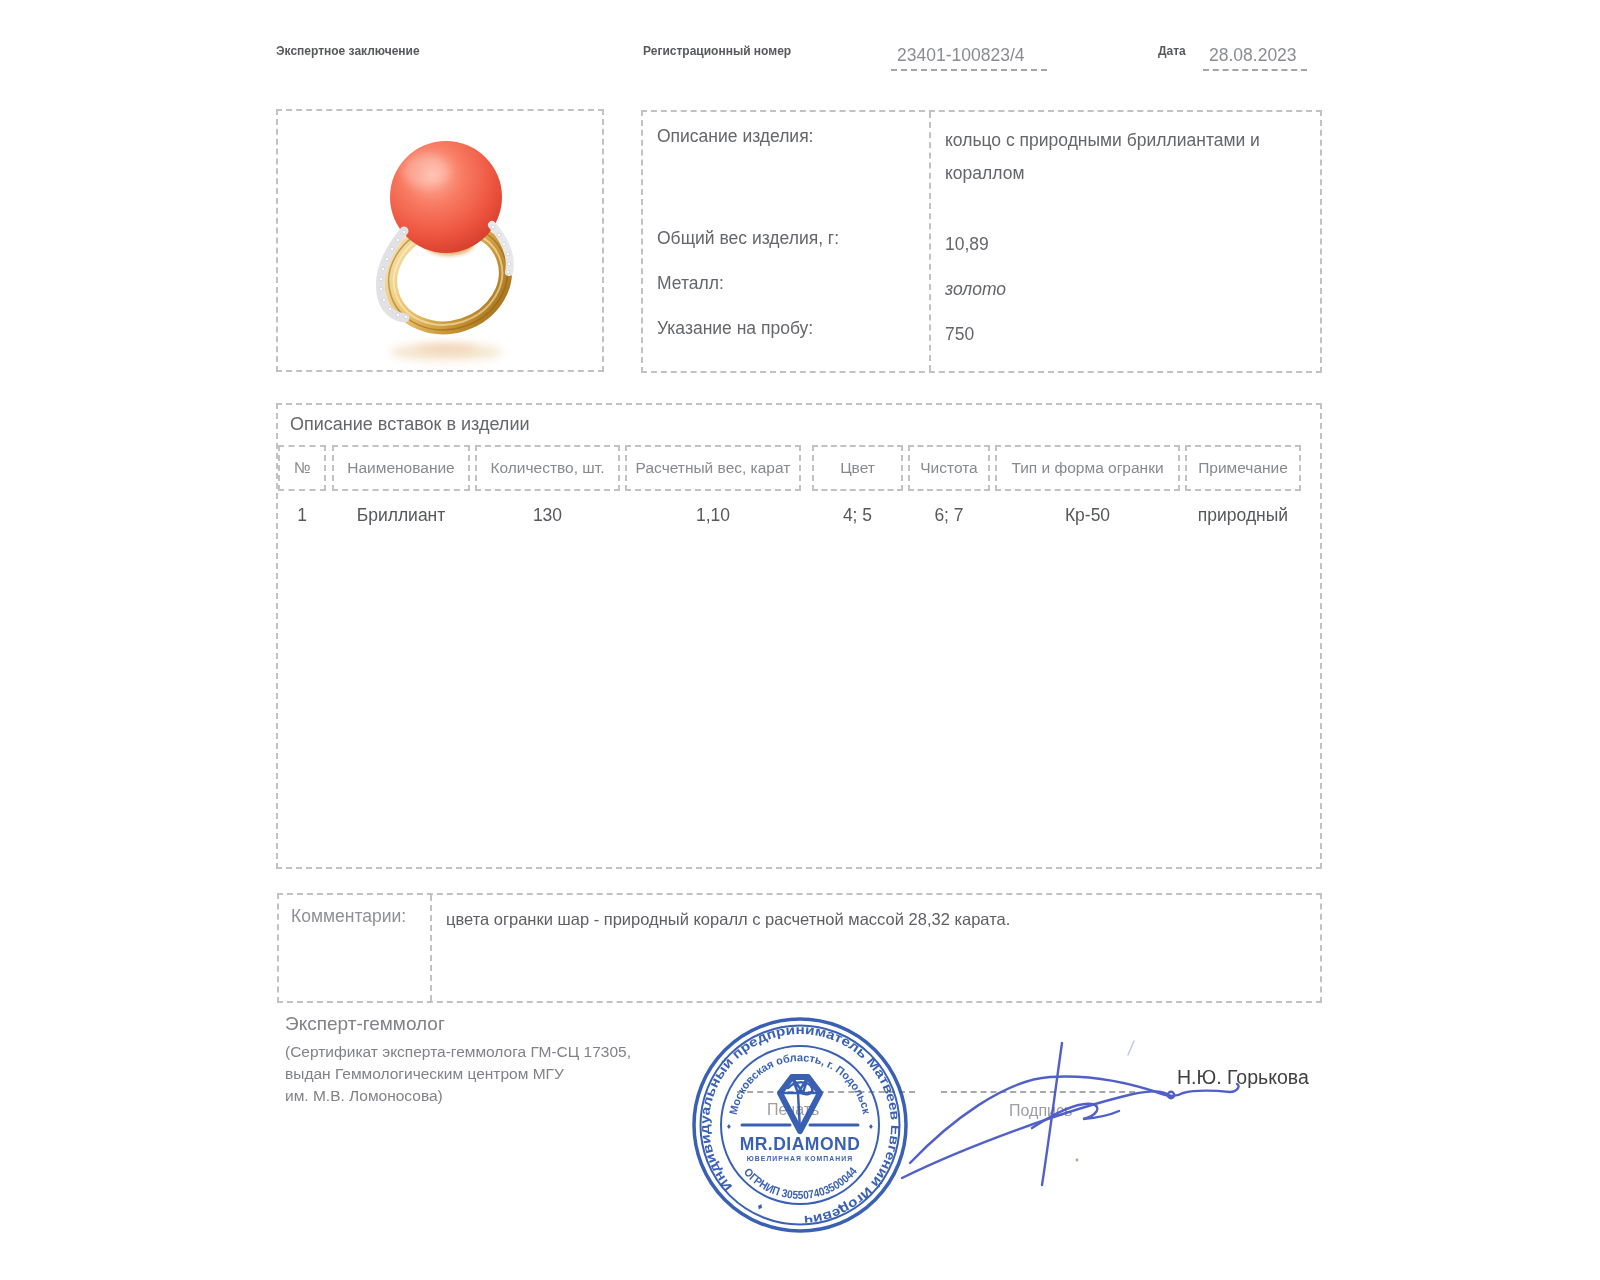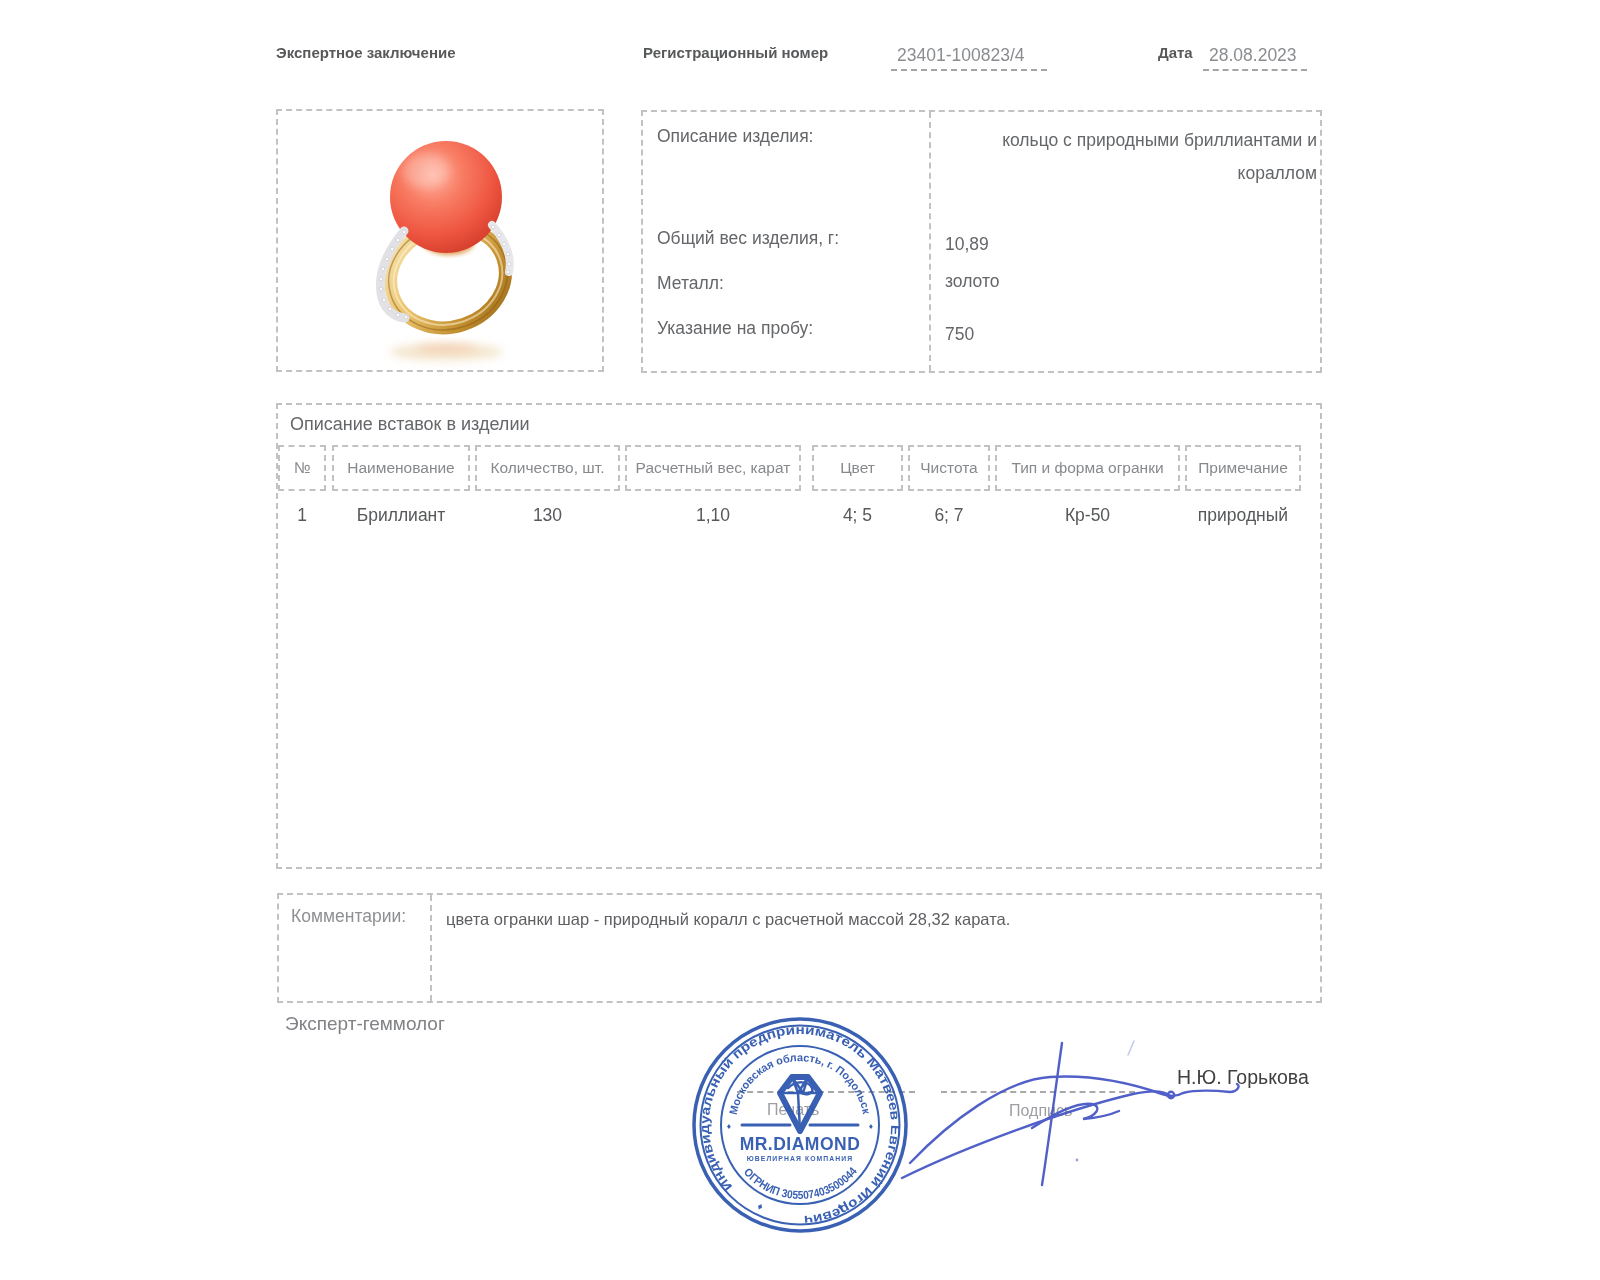--- a/index.html
+++ b/index.html
@@ -1,25 +1,25 @@
 <!DOCTYPE html>
 <html><head>
 <meta charset="utf-8">
 <style>
   html,body{margin:0;padding:0;background:#ffffff;}
   .page{position:relative;width:1600px;height:1280px;background:#ffffff;overflow:hidden;
         font-family:"Liberation Sans","DejaVu Sans",sans-serif;color:#5f6163;}
   .abs{position:absolute;}
-  .hdr-label{font-size:15px;font-weight:bold;color:#58595b;white-space:nowrap;}
+  .hdr-label{font-size:12px;font-weight:bold;color:#58595b;white-space:nowrap;}
   .hdr-value{font-size:17.5px;color:#8a8c8f;white-space:nowrap;}
   .dash-underline{border-bottom:2px dashed #a3a5a8;height:1px;}
   .dashed-box{border:2px dashed #c2c2c2;}
   .v-divider{border-left:2px dashed #c2c2c2;width:0;}
   .desc-label{font-size:17.5px;color:#646669;white-space:nowrap;}
-  .desc-value{font-size:17.5px;color:#646669;line-height:33px;text-align:right;}
+  .desc-value{font-size:17.5px;color:#646669;line-height:33px;}
   .tbl-title{font-size:18px;color:#646669;}
   .th-cell{border:2px dashed #c2c2c2;display:flex;align-items:center;justify-content:center;
            font-size:15.5px;color:#87898c;text-align:center;box-sizing:border-box;}
   .td-cell{display:flex;align-items:center;justify-content:center;font-size:17.5px;color:#56585a;}
   .comment-label{font-size:17.5px;color:#8e9093;}
   .comment-line{font-size:16.5px;color:#5d5f62;line-height:22px;white-space:nowrap;}
   .expert-title{font-size:19px;color:#808285;}
   .cert-line{font-size:15.5px;color:#808285;line-height:22px;white-space:nowrap;}
   .sig-label{font-size:16px;color:#9c9ea1;}
   .expert-name{font-size:19.5px;color:#404040;white-space:nowrap;}
@@ -105,21 +105,21 @@
   <div class="abs dashed-box" style="left:641px;top:110px;width:681px;height:263px;box-sizing:border-box;"></div>
   <div class="abs v-divider" style="left:929px;top:112px;height:259px;"></div>
 
   <div class="abs desc-label" style="left:657px;top:126px;">Описание изделия:</div>
   <div class="abs desc-value" style="left:945px;top:124px;width:372px;">кольцо с природными бриллиантами и кораллом</div>
 
   <div class="abs desc-label" style="left:657px;top:228px;">Общий вес изделия, г:</div>
   <div class="abs desc-value" style="left:945px;top:228px;">10,89</div>
 
   <div class="abs desc-label" style="left:657px;top:273px;">Металл:</div>
-  <div class="abs desc-value" style="left:945px;top:265px;">золото</div>
+  <div class="abs desc-value" style="left:945px;top:273px;font-style:italic;">золото</div>
 
   <div class="abs desc-label" style="left:657px;top:318px;">Указание на пробу:</div>
   <div class="abs desc-value" style="left:945px;top:318px;">750</div>
 
   <div class="abs dashed-box" style="left:276px;top:403px;width:1046px;height:466px;box-sizing:border-box;"></div>
   <div class="abs tbl-title" style="left:290px;top:414px;">Описание вставок в изделии</div>
 
   <div class="abs th-cell" style="left:278px;top:445px;width:48px;height:46px;">№</div>
   <div class="abs th-cell" style="left:332px;top:445px;width:138px;height:46px;">Наименование</div>
   <div class="abs th-cell" style="left:475px;top:445px;width:145px;height:46px;">Количество, шт.</div>
@@ -141,20 +141,25 @@
   </div>
 
   <div class="abs dashed-box" style="left:277px;top:893px;width:1045px;height:110px;box-sizing:border-box;"></div>
   <div class="abs v-divider" style="left:430px;top:895px;height:106px;"></div>
   <div class="abs comment-label" style="left:291px;top:906px;">Комментарии:</div>
   <div class="abs" style="left:446px;top:908px;">
     <div class="comment-line">цвета огранки шар - природный коралл с расчетной массой 28,32 карата.</div>
   </div>
 
   <div class="abs expert-title" style="left:285px;top:1013px;">Эксперт-геммолог</div>
+  <div class="abs" style="left:285px;top:1041px;">
+    <div class="cert-line">(Сертификат эксперта-геммолога ГМ-СЦ 17305,</div>
+    <div class="cert-line">выдан Геммологическим центром МГУ</div>
+    <div class="cert-line">им. М.В. Ломоносова)</div>
+  </div>
 
   <div class="abs sign-line" style="left:737px;top:1090px;width:178px;"></div>
   <div class="abs sig-label" style="left:767px;top:1101px;">Печать</div>
   <div class="abs sign-line" style="left:941px;top:1090px;width:194px;"></div>
   <div class="abs sig-label" style="left:1009px;top:1102px;">Подпись</div>
   <div class="abs expert-name" style="left:1177px;top:1066px;">Н.Ю. Горькова</div>
 
   <svg class="abs" style="left:684px;top:1009px;" width="232" height="232" viewBox="0 0 232 232">
     <g opacity="0.93">
       <g fill="none" stroke="#2b55ae">

